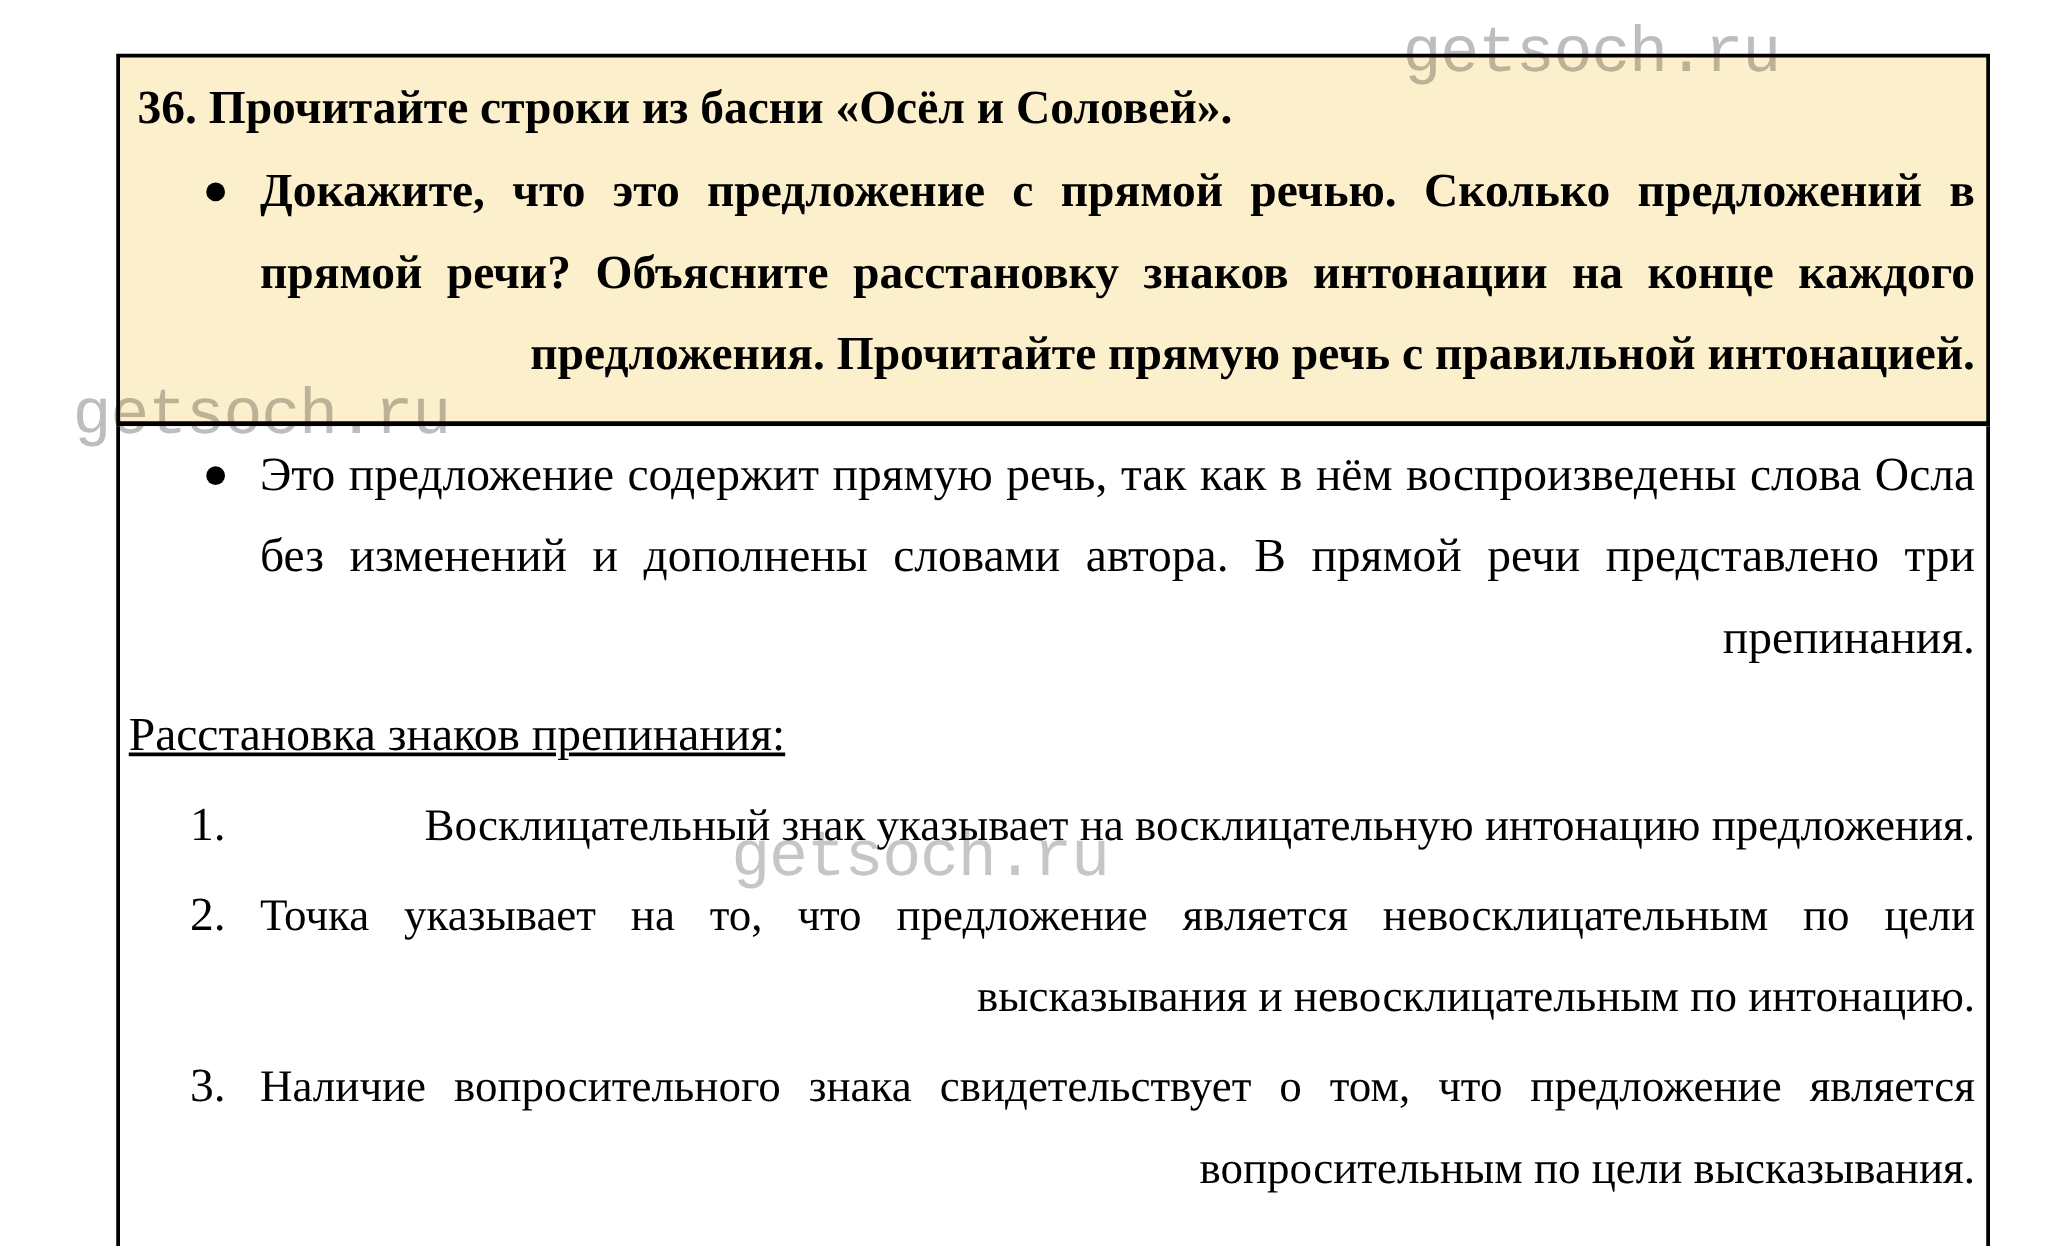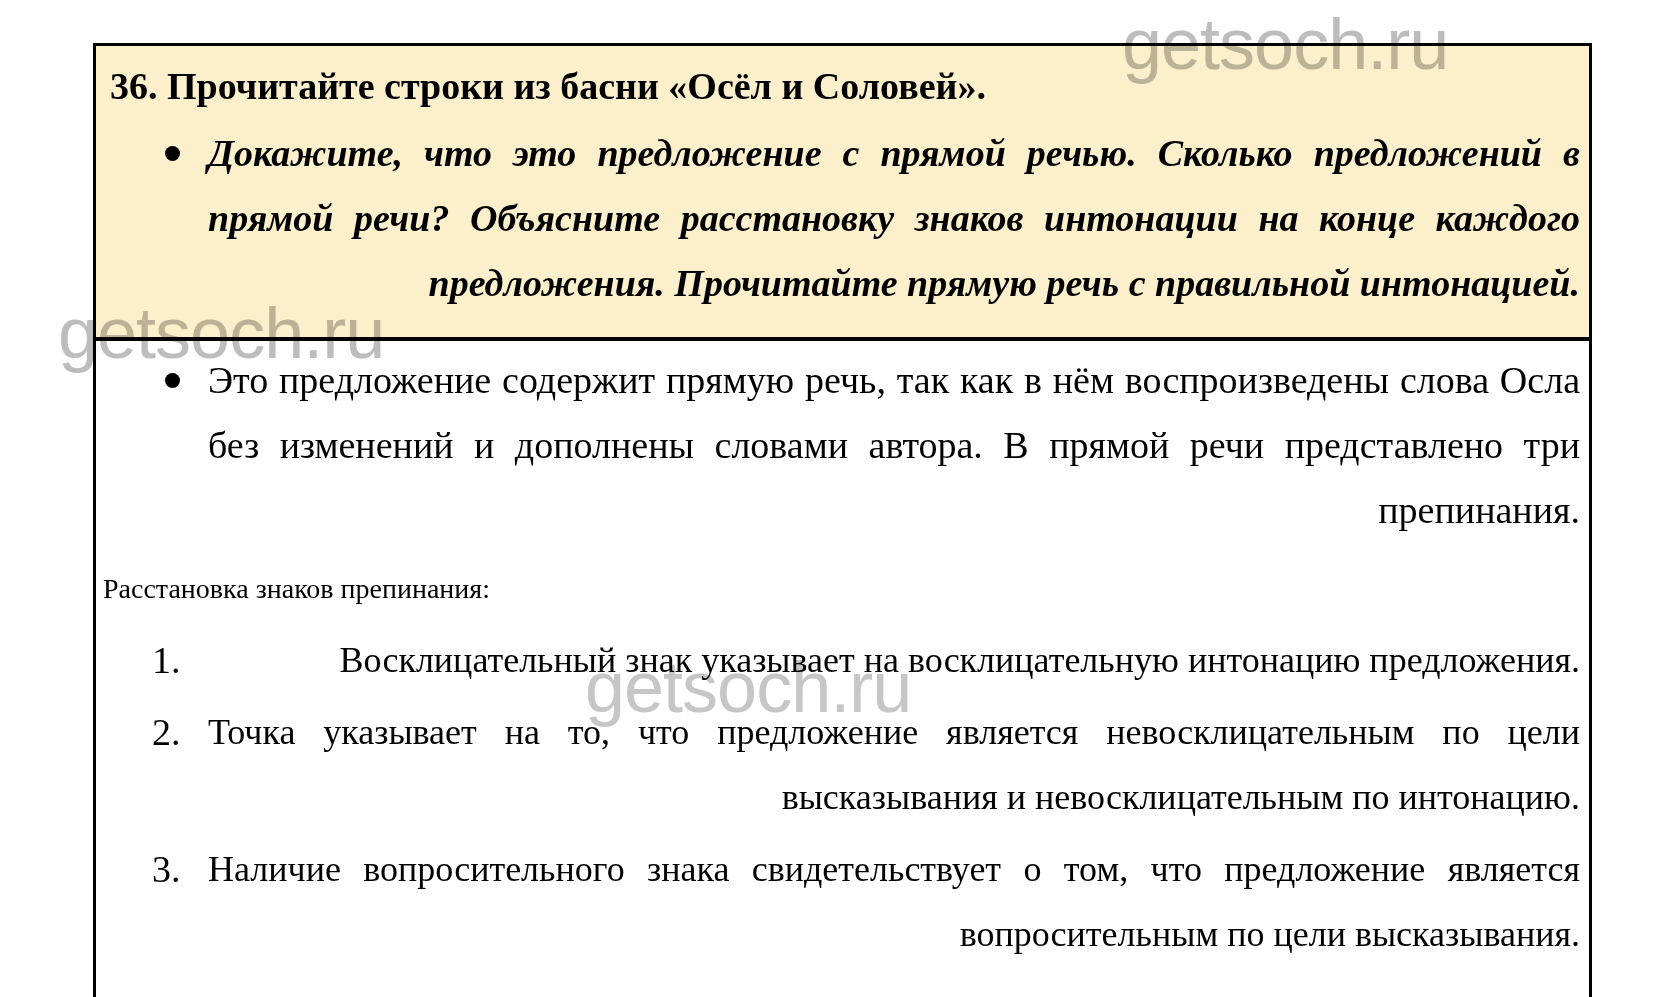--- a/index.html
+++ b/index.html
@@ -16,48 +16,48 @@
   .answer-box {
     position:absolute; left:93px; top:341px; width:1499px; height:764px;
     background:#ffffff; border:3px solid #000; border-top:none; border-bottom-width:5px;
     box-sizing:border-box; z-index:1;
   }
   
   .task-title {
     margin:15px 0 0 14px;
     font-weight:bold; font-size:38px; line-height:50px;
   }
-  .task-bullet { display:flex; margin:10px 0 0 69px;font-style:italic; }
+  .task-bullet { display:flex; margin:10px 0 0 69px; }
   .bullet-marker {
     flex:none; width:15px; height:15px; border-radius:50%;
     background:#000; margin-top:25px;
   }
   .bullet-text-bold {
     margin-left:28px; width:1372px;
     font-weight:bold; font-size:38px; line-height:65px;
   }
   
   .answer-bullet { display:flex; margin:7px 0 0 69px; }
   .bullet-text {
     margin-left:28px; width:1372px;
     font-size:38px; line-height:65px;
   }
-  .subheading { margin:13px 0 0 7px; font-size:28px; line-height:65px; }
+  .subheading { margin:13px 0 0 7px; font-size:38px; line-height:65px;text-decoration:underline; }
   .numbered { margin-top:7px; }
   .n-item { display:flex; margin-left:56px; margin-bottom:7px; }
   .n-num { flex:none; width:56px; font-size:38px; line-height:65px; }
   .n-text { width:1372px; font-size:36px; line-height:65px; }
   
   .line { text-align:right; }
   .line.j { text-align:justify; text-align-last:justify; }
   
   .wm {
     position:absolute; z-index:5;
-    font-family:Liberation Sans, sans-serif;
-    font-size:72px; line-height:72px; letter-spacing:-1px;
+    font-family:Liberation Mono, monospace;
+    font-size:52px; line-height:72px; letter-spacing:-1px;
     color:#bdbdbd; mix-blend-mode:multiply;
     pointer-events:none; white-space:nowrap;
   }
   .wm-top-right { left:1122px; top:8px; }
   .wm-left     { left:58px;  top:297px; }
   .wm-middle   { left:585px; top:651px; color:#c6c6c6; }
 </style>
 </head>
 <body>
 

